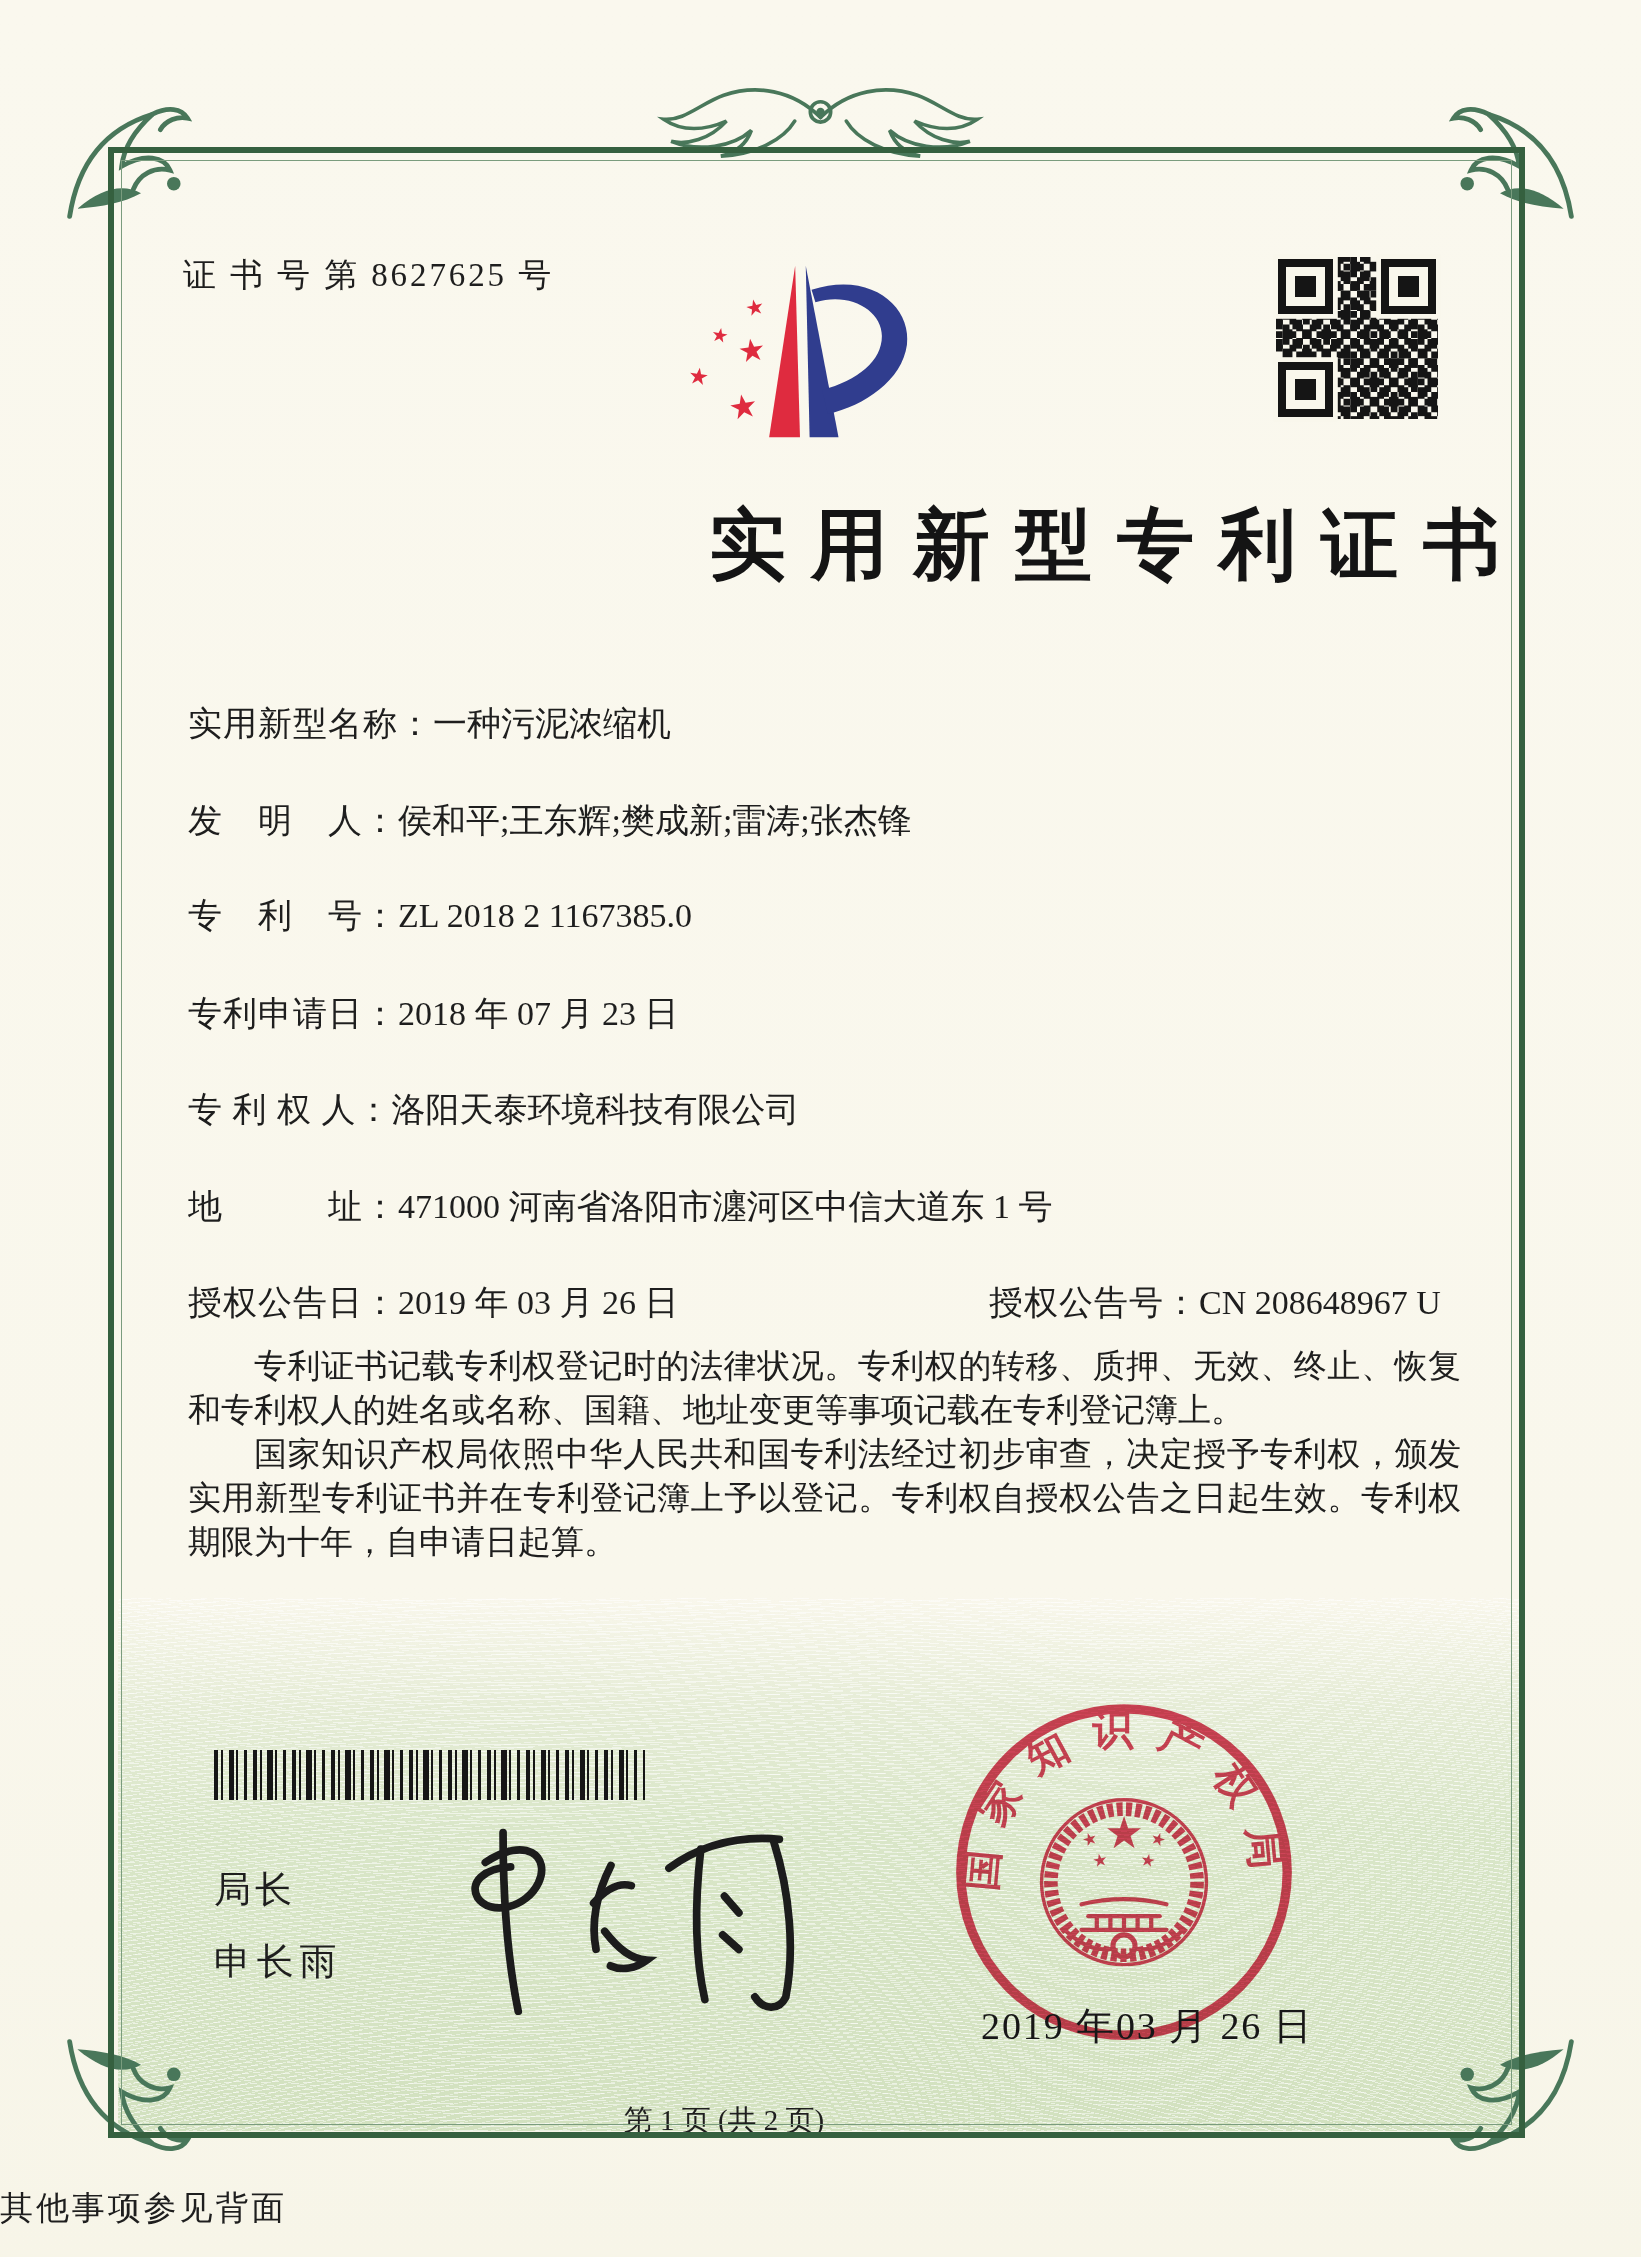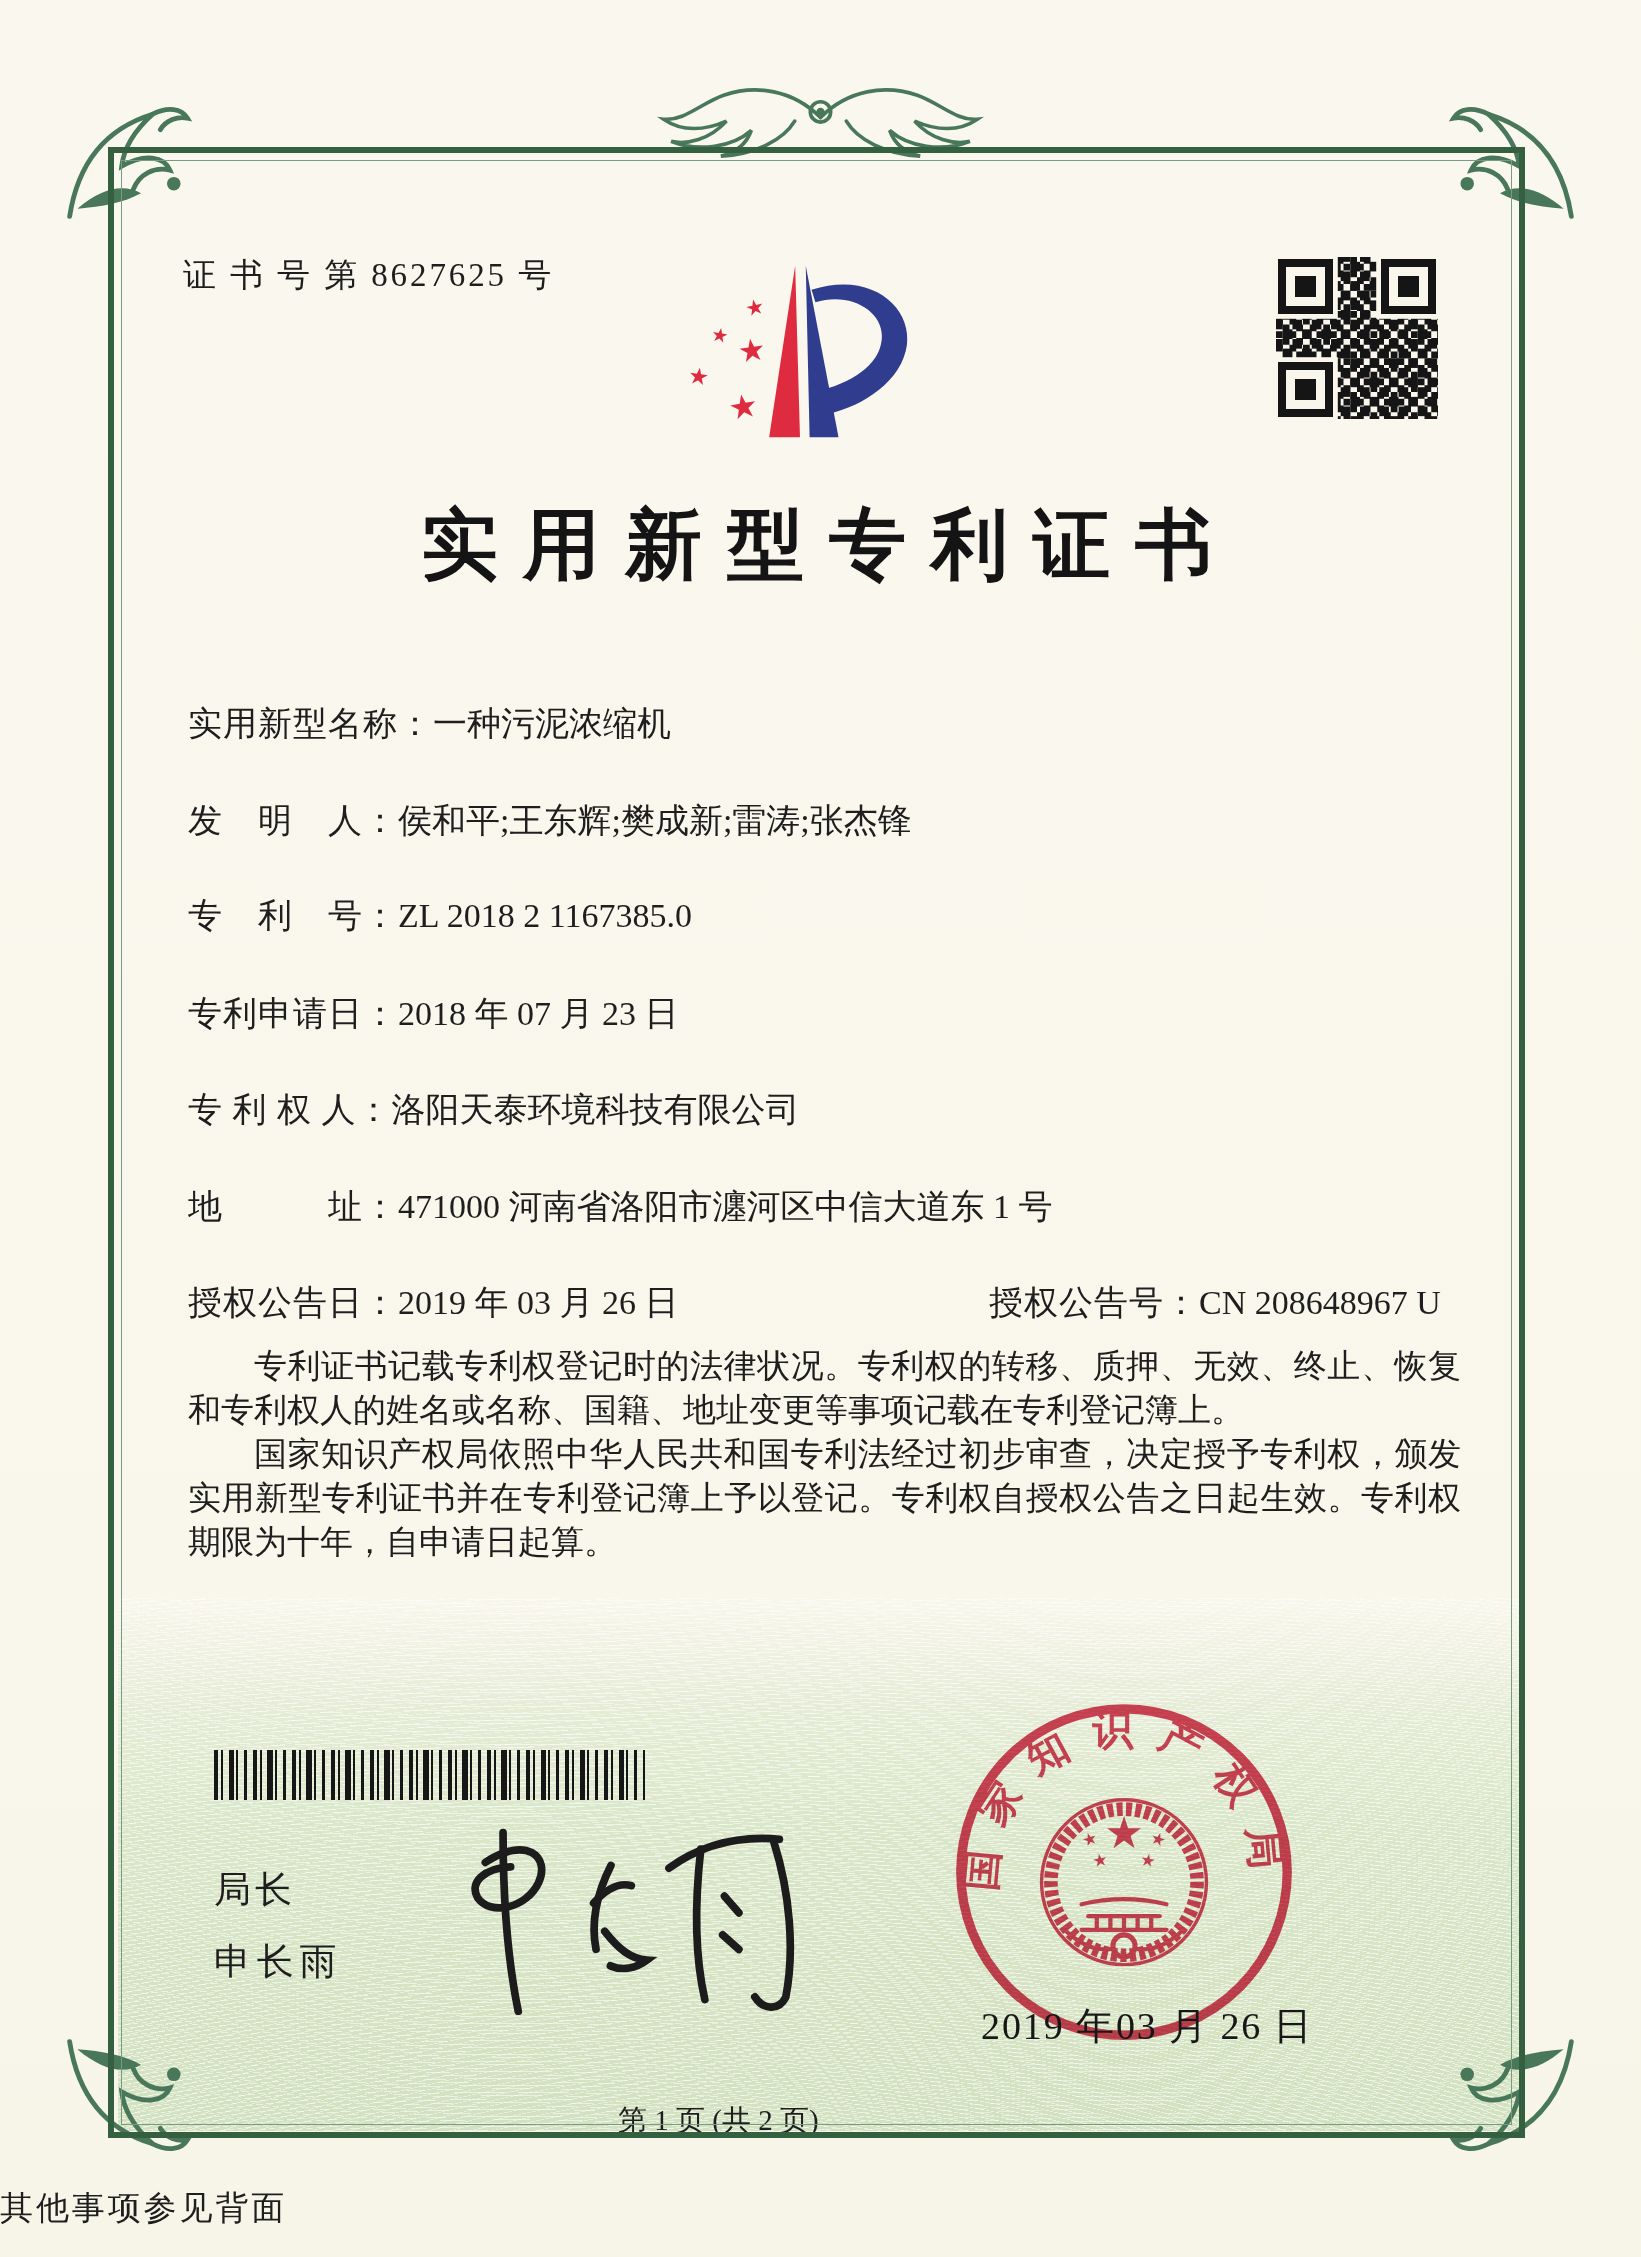--- a/index.html
+++ b/index.html
@@ -32,21 +32,21 @@
       repeating-conic-gradient(#151515 0% 25%, transparent 0% 50%) 0 0/13.5px 13.5px,
       repeating-conic-gradient(#151515 0% 25%, transparent 0% 50%) 6.8px 4.8px/19.3px 19.3px;
   }
   .qr-finder{
     position:absolute; width:39px; height:39px; background:#f9f7ec; border:8.7px solid #151515;
     box-shadow:0 0 0 4.8px #f9f7ec; display:flex; align-items:center; justify-content:center; box-sizing:content-box;
   }
   .qr-finder-core{width:21px; height:21px; background:#151515;}
   .qr-f-tl{left:1.9px; top:1.9px;} .qr-f-tr{right:1.9px; top:1.9px;} .qr-f-bl{left:1.9px; bottom:1.9px;}
   .title{
-    position:absolute; left:108px; top:494px; width:1417px; text-align:center; z-index:5;
+    position:absolute; left:108px; top:494px; width:1417px; text-align:right; z-index:5;
     font-size:77px; font-weight:bold; letter-spacing:25px; text-indent:25px; color:#141414;
   }
   
   .field{position:absolute; left:188px; font-size:34px; white-space:nowrap; z-index:5;}
   .field .lbl{letter-spacing:1px;}
   .grant-no{position:absolute; left:801px; top:0;}
   
   .body-text{
     position:absolute; left:188px; top:1344px; width:1273px; z-index:5;
     font-size:33px; line-height:44px; text-align:justify; z-index:5;
@@ -60,21 +60,21 @@
       #161616 6.8px 8.7px, transparent 8.7px 14.5px,
       #161616 14.5px 20px, transparent 20px 22px,
       #161616 22px 24px, transparent 24px 30px,
       #161616 30px 33px, transparent 33px 39px);
   }
   .director-title{position:absolute; left:214px; top:1865px; font-size:37px; letter-spacing:3.9px; z-index:5;}
   .director-name{position:absolute; left:214px; top:1937px; font-size:37px; letter-spacing:5.8px; z-index:5;}
   .signature{position:absolute; left:413px; top:1813px; width:415px; height:212px; z-index:6; transform:rotate(-3deg);}
   .seal{position:absolute; left:954px; top:1702px; width:340px; height:340px; z-index:7; mix-blend-mode:multiply; opacity:.93;}
   .seal-date{position:absolute; left:981px; top:2001px; font-size:38px; letter-spacing:1.9px; z-index:8; color:#171717; white-space:nowrap;}
-  .page-indicator{position:absolute; left:618px; top:2101px; width:212px; text-align:left; font-size:29px; z-index:8;}
+  .page-indicator{position:absolute; left:618px; top:2101px; width:212px; text-align:center; font-size:29px; z-index:8;}
   .footer-note{position:absolute; left:0; top:2186px; width:1448px; text-align:left; font-size:33px; letter-spacing:2.9px; z-index:5;}
   
   .corner{position:absolute; width:135px; height:135px; z-index:4;}
   .c-tl{left:60px;  top:93px;}
   .c-tr{left:1446px; top:93px;  transform:scaleX(-1);}
   .c-bl{left:60px;  top:2030px; transform:scaleY(-1);}
   .c-br{left:1446px; top:2030px; transform:scale(-1,-1);}
   .ornament-top{position:absolute; left:550px; top:75px; width:541px; height:83px; z-index:4;}
 </style>
 </head>

